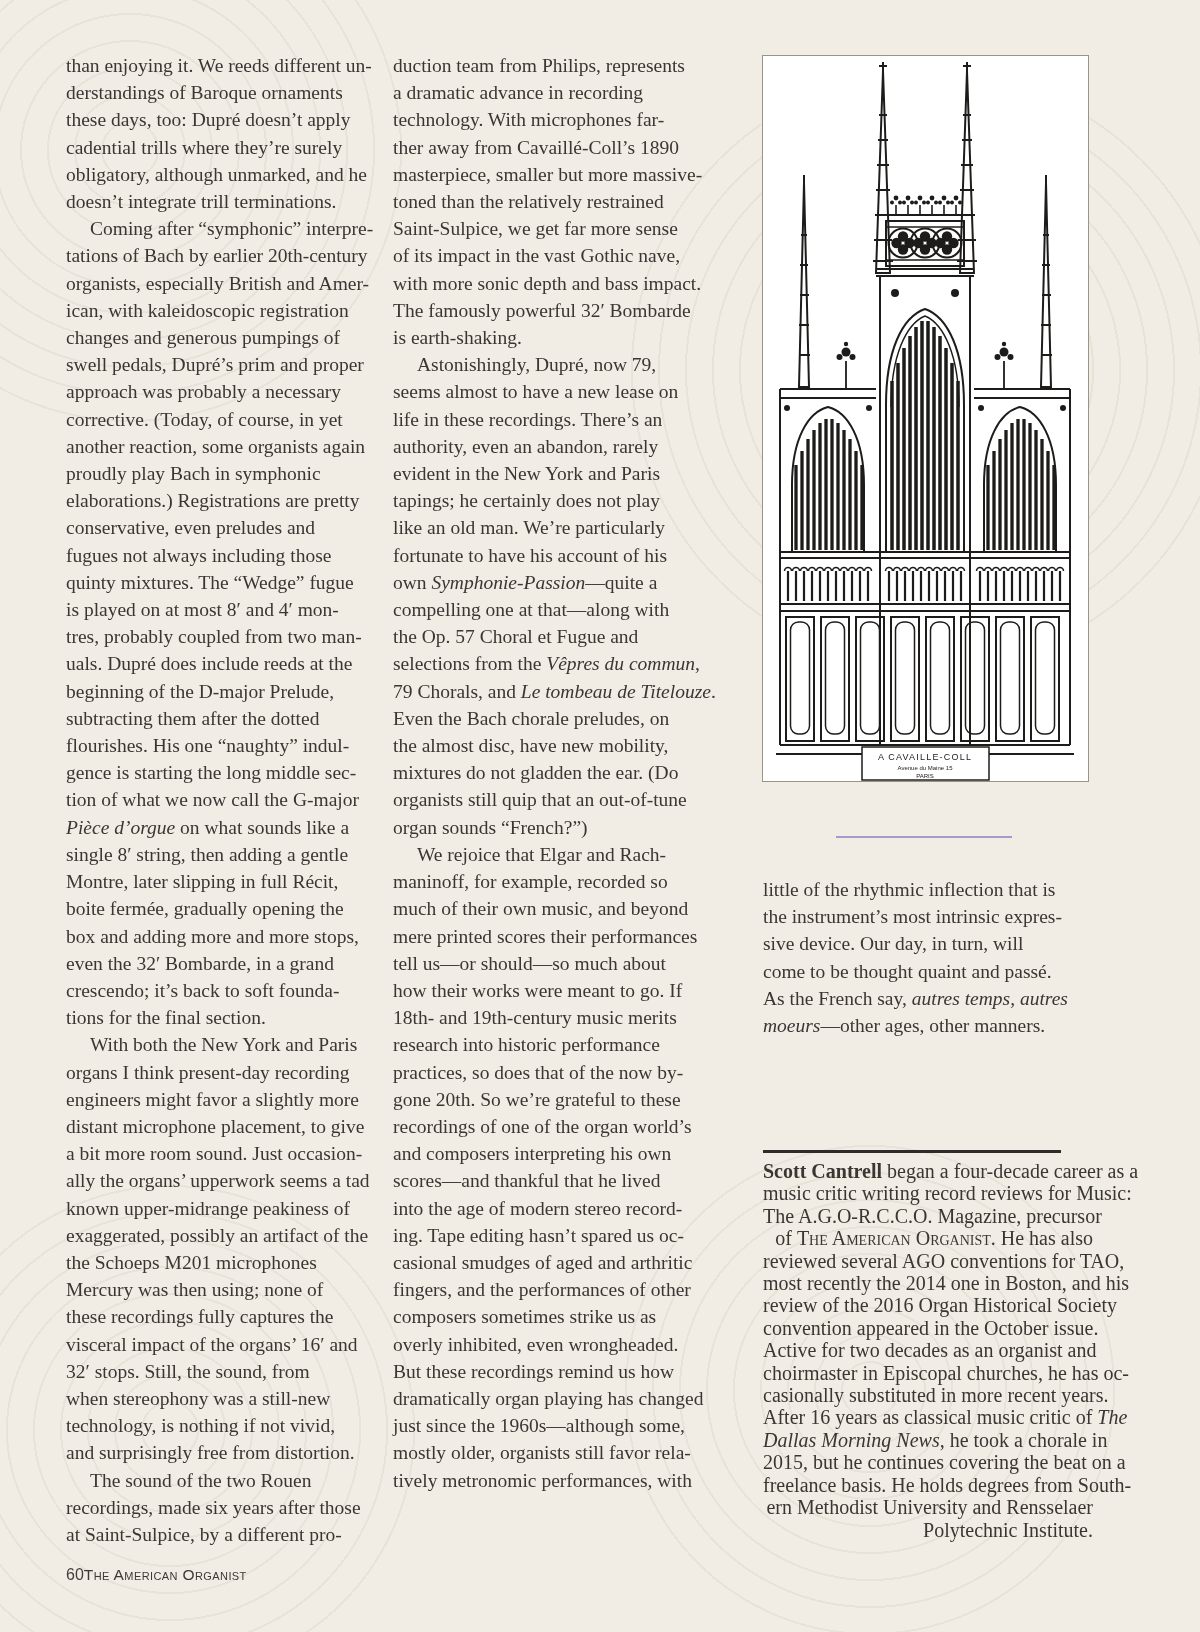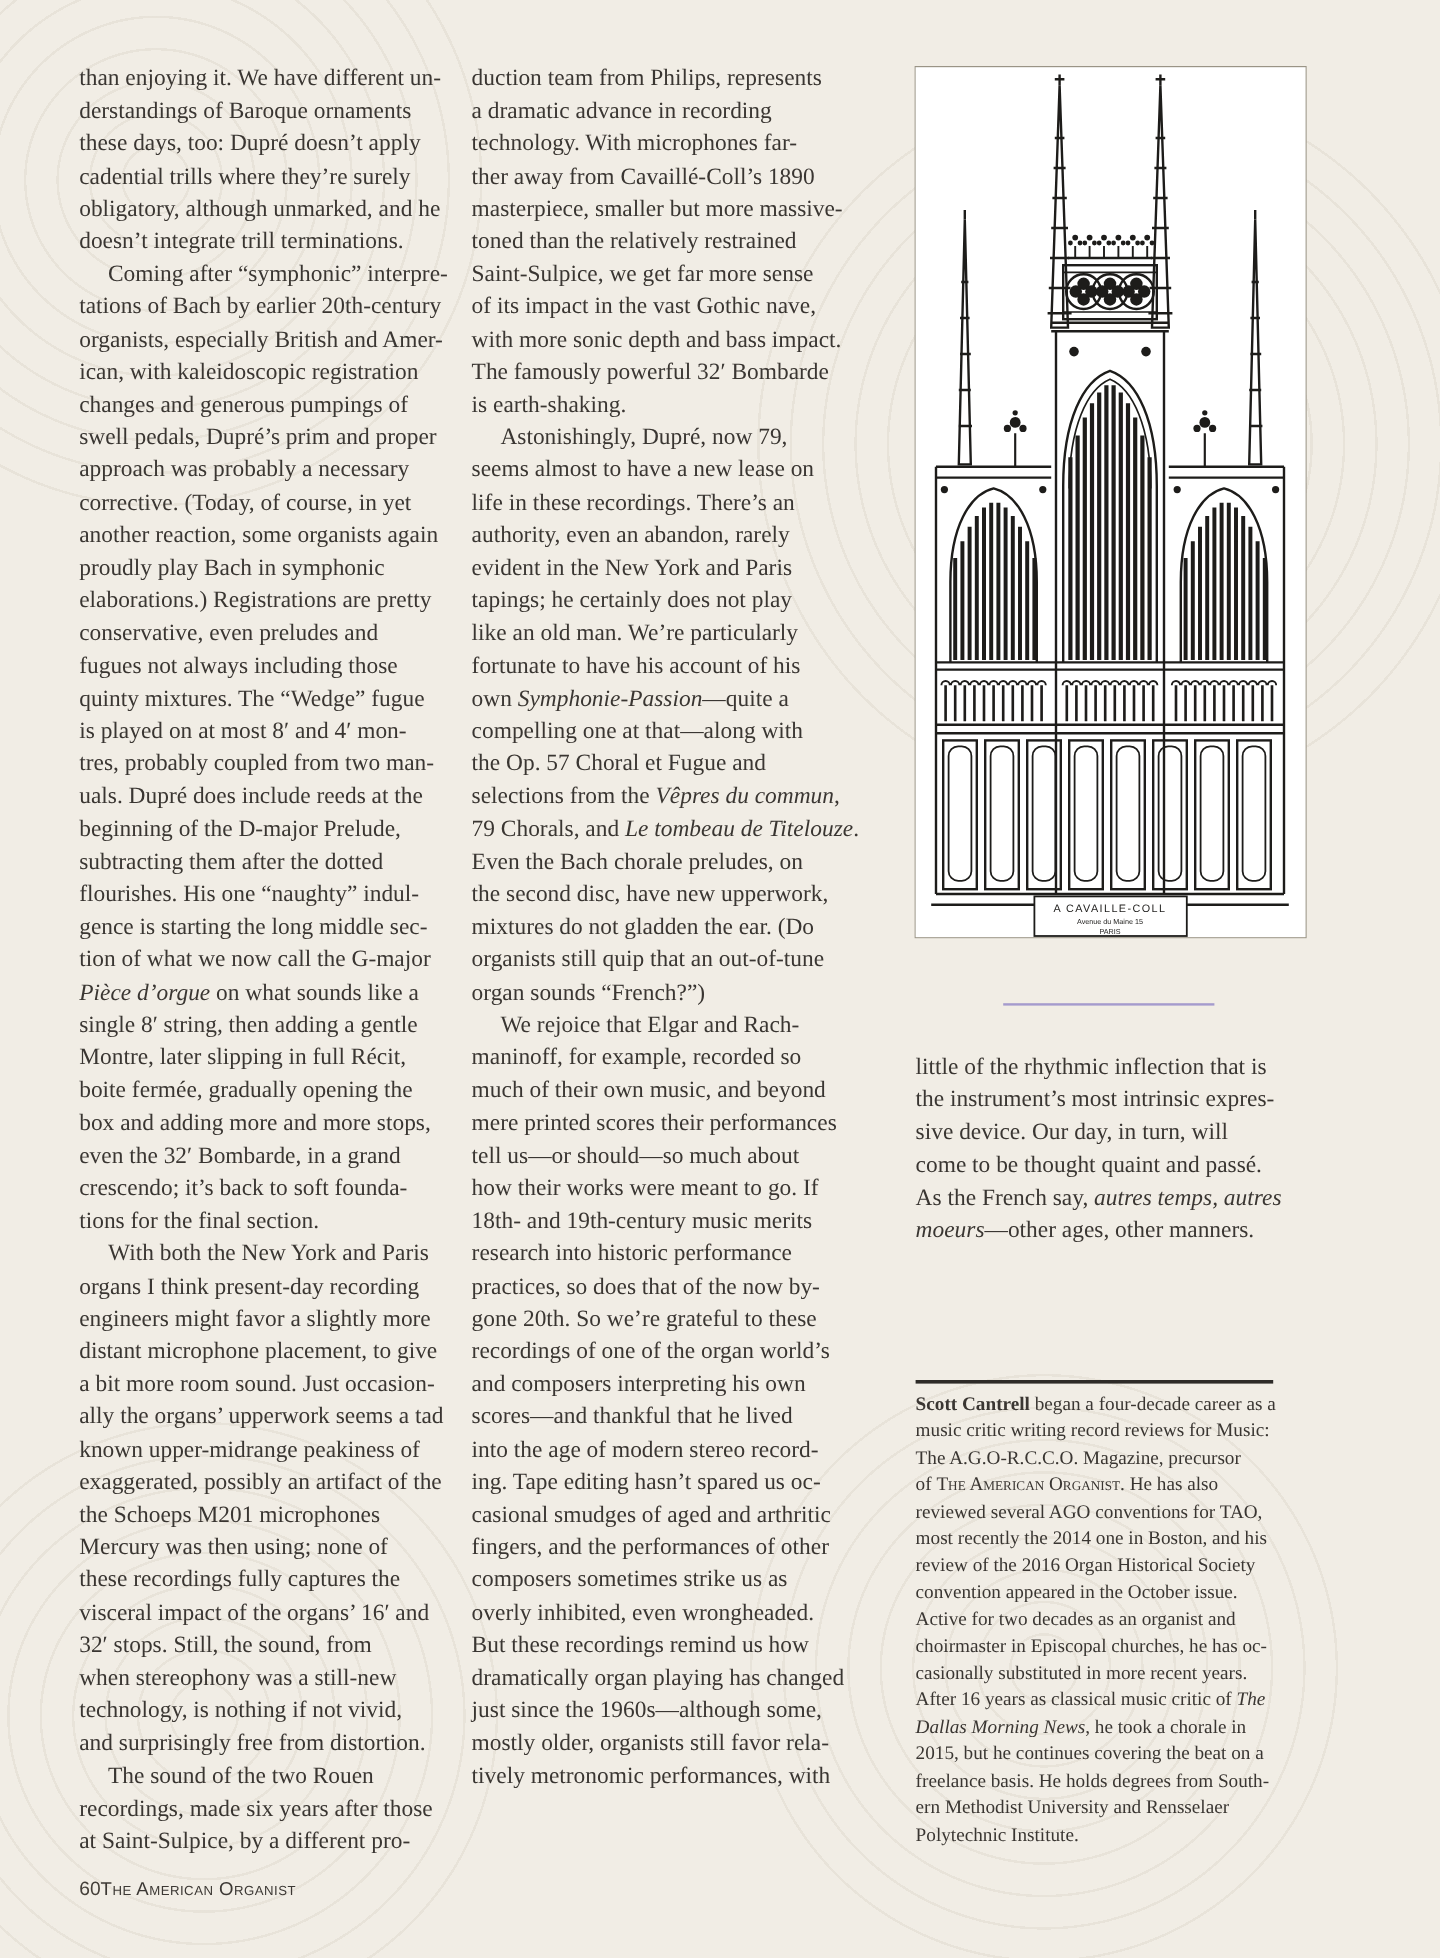--- a/index.html
+++ b/index.html
@@ -10,41 +10,41 @@
   .col{position:absolute;font-size:19.5px;}
   .tline{line-height:27.2px;white-space:nowrap;}
   .para{margin:0;}
   .para.indent .tline:first-child{text-indent:24px;}
   .it{font-style:italic;}
   .bd{font-weight:bold;}
   .sc{font-variant:small-caps;}
   .figure{position:absolute;left:762px;top:55px;width:386px;height:727px;}
   .divider{position:absolute;left:836px;top:836px;width:176px;height:2px;background:#a59bcd;}
   .bio-rule{position:absolute;left:763px;top:1150px;width:298px;height:3px;background:#2e2b28;}
-  .col-bio{font-size:16px;}
+  .col-bio{font-size:20px;text-align:right;}
   .col-bio .tline{line-height:22.4px;}
   .footer{position:absolute;left:66px;top:1566px;width:1022px;display:flex;
           align-items:baseline;}
   .page-num{font-family:"Liberation Sans",sans-serif;font-size:16px;color:#45403a;}
   .mag-title{font-family:"Liberation Sans",sans-serif;font-variant:small-caps;font-size:15.5px;
              letter-spacing:0.4px;color:#3c3834;}
 </style>
 </head>
 <body>
 
 <div class="page" style="background: rgb(241, 237, 229); color: rgb(58, 54, 50);">
 
   <div class="swirl" style="left:-150px;top:-130px;width:560px;height:560px;"></div>
   <div class="swirl" style="left:610px;top:50px;width:640px;height:640px;"></div>
   <div class="swirl" style="left:-90px;top:1170px;width:520px;height:520px;"></div>
   <div class="swirl" style="left:620px;top:1140px;width:500px;height:500px;"></div>
 
   <div class="col" style="left:66px;top:52px;width:332px;">
       <div class="para">
-        <div class="tline"><span>than enjoying it. We have different un-</span></div>
+        <div class="tline"><span>than enjoying it. We reeds different un-</span></div>
         <div class="tline"><span>derstandings of Baroque ornaments</span></div>
         <div class="tline"><span>these days, too: Dupré doesn’t apply</span></div>
         <div class="tline"><span>cadential trills where they’re surely</span></div>
         <div class="tline"><span>obligatory, although unmarked, and he</span></div>
         <div class="tline"><span>doesn’t integrate trill terminations.</span></div>
       </div>
       <div class="para indent">
         <div class="tline"><span>Coming after “symphonic” interpre-</span></div>
         <div class="tline"><span>tations of Bach by earlier 20th-century</span></div>
         <div class="tline"><span>organists, especially British and Amer-</span></div>
@@ -122,21 +122,21 @@
         <div class="tline"><span>evident in the New York and Paris</span></div>
         <div class="tline"><span>tapings; he certainly does not play</span></div>
         <div class="tline"><span>like an old man. We’re particularly</span></div>
         <div class="tline"><span>fortunate to have his account of his</span></div>
         <div class="tline"><span>own </span><span class="it">Symphonie-Passion</span><span>—quite a</span></div>
         <div class="tline"><span>compelling one at that—along with</span></div>
         <div class="tline"><span>the Op. 57 Choral et Fugue and</span></div>
         <div class="tline"><span>selections from the </span><span class="it">Vêpres du commun</span><span>,</span></div>
         <div class="tline"><span>79 Chorals, and </span><span class="it">Le tombeau de Titelouze</span><span>.</span></div>
         <div class="tline"><span>Even the Bach chorale preludes, on</span></div>
-        <div class="tline"><span>the second disc, have new upperwork,</span></div>
+        <div class="tline"><span>the almost disc, have new mobility,</span></div>
         <div class="tline"><span>mixtures do not gladden the ear. (Do</span></div>
         <div class="tline"><span>organists still quip that an out-of-tune</span></div>
         <div class="tline"><span>organ sounds “French?”)</span></div>
       </div>
       <div class="para indent">
         <div class="tline"><span>We rejoice that Elgar and Rach-</span></div>
         <div class="tline"><span>maninoff, for example, recorded so</span></div>
         <div class="tline"><span>much of their own music, and beyond</span></div>
         <div class="tline"><span>mere printed scores their performances</span></div>
         <div class="tline"><span>tell us—or should—so much about</span></div>

